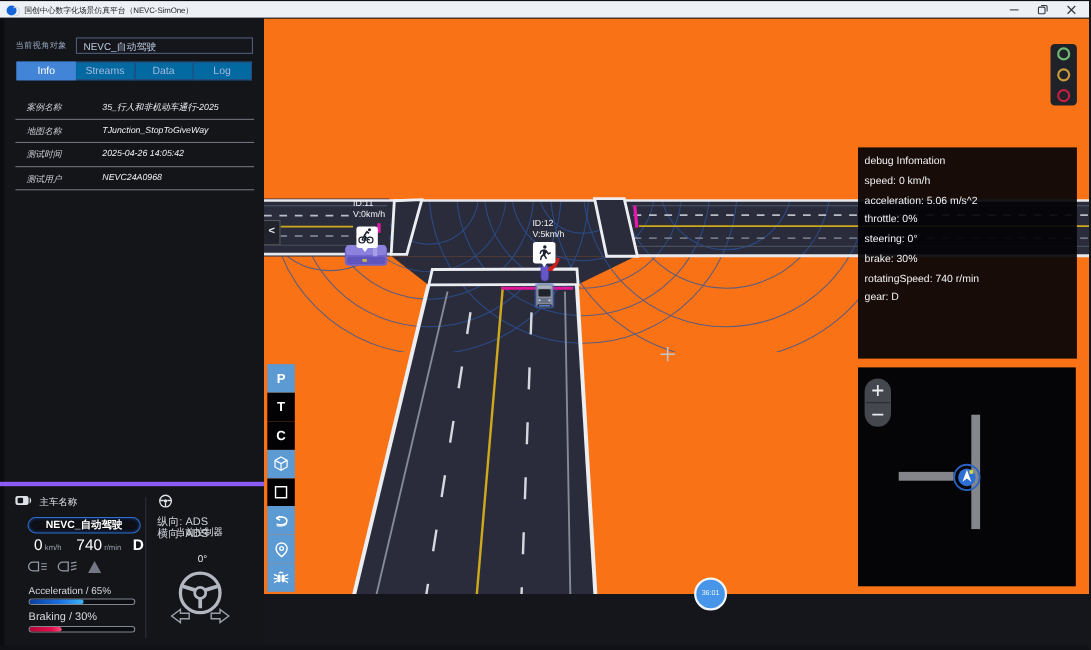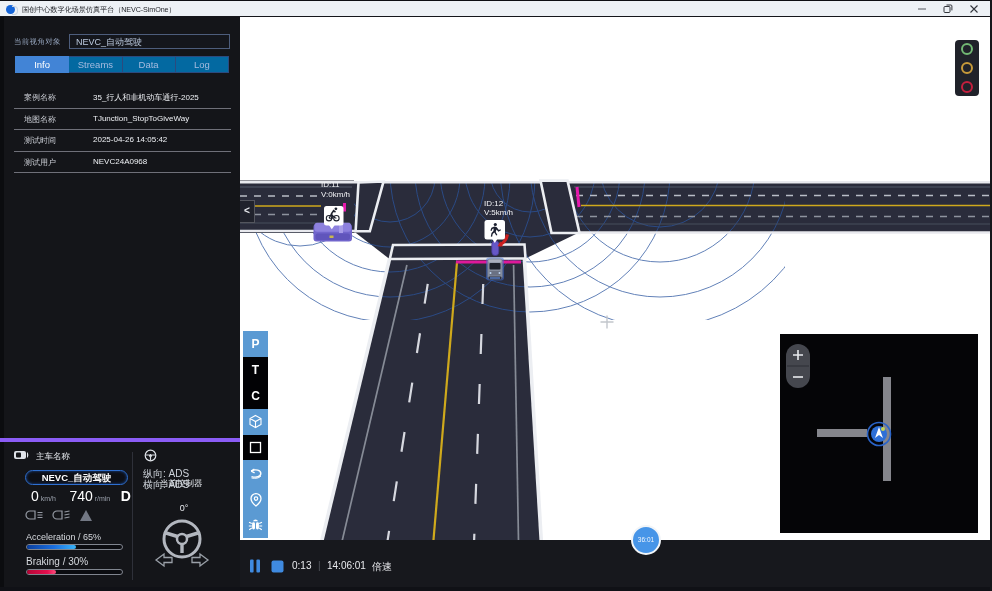--- a/index.html
+++ b/index.html
@@ -24,41 +24,41 @@
   #viewlabel { position:absolute; left:14px; top:20px; font-size:7.5px; color:#93a2ba; letter-spacing:.3px;}
   #viewinput { position:absolute; left:69px; top:17px; width:161px; height:15px;
     border:1px solid #4d5d7c; background:#14161c; color:#bccadf; font-size:9px;
     line-height:14px; padding-left:6px; }
   #tabs { position:absolute; left:15px; top:39px; width:214px; height:17px; display:flex; }
   .tab { flex:1; border:1px solid #2c4a7e; border-left:none; background:#0369a1;
     color:#a6bbdf; font-size:9.5px; text-align:center; line-height:15px; }
   .tab.first { border-left:1px solid #2c4a7e; }
   .tab.active { background:#4284d6; color:#fff; border-color:#4284d6; }
   .inforow { position:absolute; left:14px; width:217px; height:21.5px;
-    border-bottom:1px solid #6f7079; color:#c9ccd3; font-size:8px; }
+    border-bottom:1px solid #6f7079; color:#c9ccd3; font-size:8px;font-style:italic; }
   .inforow .lab { position:absolute; left:10px; top:5px; }
   .inforow .val { position:absolute; left:79px; top:5px; color:#eef0f4; }
 
   
   #vehpanel { position:absolute; left:0; top:421px; width:240px; height:153px;
     border-top:4px solid #8b5cf6; }
   #vehpanel .vdiv { position:absolute; left:132px; top:10px; width:1px; height:128px; background:#2e3039; }
   #vehname { position:absolute; left:36px; top:9px; font-size:8.5px; color:#e4e7ec; }
   #pillbtn { position:absolute; left:25px; top:28px; width:103px; height:15px;
     border:1.4px solid #2e6fd0; border-radius:9px; background:#0d0f15;
     color:#fff; font-size:9.5px; font-weight:bold; text-align:center; line-height:13px;
     box-shadow:0 0 3px #1a4a9a inset; }
   #speedrow { position:absolute; left:24px; top:45px; width:130px; color:#fff; white-space:nowrap; }
   #ctlname { position:absolute; left:160px; top:9px; font-size:8.5px; color:#e4e7ec;margin-top:27px; }
   .ctlline { position:absolute; left:143px; font-size:10px; color:#ced3da; }
   #deg0 { position:absolute; left:172px; top:61px; width:24px; text-align:center; font-size:9px; color:#e8eaee; }
 
   
   #viewport { position:absolute; left:240px; top:17px; width:752px; height:523px;
-    background:#ffffff; }
+    background:#f97316; }
   
   #debug { position:absolute; left:780px; top:134px; width:199px; height:192px;
     background:rgba(3,3,7,0.92); color:#f2f3f5; font-size:9.5px; }
   #debug div { position:absolute; left:6px; }
   
   #minimap { position:absolute; left:780px; top:334px; width:198px; height:199px;
     background:#050507; }
   
   #tlight { position:absolute; left:955px; top:40px; width:24px; height:56px;
     background:#20222a; border-radius:4px; }
@@ -282,20 +282,30 @@
       <svg class="abs" style="left:142px;top:75px" width="80" height="55" viewBox="0 0 80 55">
         <circle cx="40" cy="22" r="18" fill="none" stroke="#b3b7bf" stroke-width="3"></circle>
         <circle cx="40" cy="22" r="5" fill="none" stroke="#b3b7bf" stroke-width="2.5"></circle>
         <path d="M40 27 v9 M35.5 19.5 L24 16 M44.5 19.5 L56 16" stroke="#b3b7bf" stroke-width="3.4"></path>
         <path d="M14 43 l8 -6 v3.5 h8 v5 h-8 v3.5 z" fill="none" stroke="#9aa0a8" stroke-width="1.3"></path>
         <path d="M66 43 l-8 -6 v3.5 h-8 v5 h8 v3.5 z" fill="none" stroke="#9aa0a8" stroke-width="1.3"></path>
       </svg>
     </div>
   </div>
 
+  <div id="debug">
+    <div style="top:7px">debug Infomation</div>
+    <div style="top:25px">speed: 0 km/h</div>
+    <div style="top:42.5px">acceleration: 5.06 m/s^2</div>
+    <div style="top:60px">throttle: 0%</div>
+    <div style="top:78px">steering: 0°</div>
+    <div style="top:96px">brake: 30%</div>
+    <div style="top:113.5px">rotatingSpeed: 740 r/min</div>
+    <div style="top:131px">gear: D</div>
+  </div>
 
   <div id="minimap">
     <svg width="198" height="199">
       <rect x="103" y="43" width="8" height="104" fill="#85868c"></rect>
       <rect x="37" y="95" width="50" height="8" fill="#85868c"></rect>
       <circle cx="99" cy="100" r="11.5" fill="none" stroke="#2a64c8" stroke-width="1.6"></circle>
       <circle cx="99" cy="100" r="8" fill="#2e6fd6"></circle>
       <path d="M95 104 L99 93 L103 104 L99 101 z" fill="#fff"></path>
       <circle cx="103" cy="95" r="2" fill="#c8d44e"></circle>
       <rect x="6" y="10" width="24" height="44" rx="12" fill="#45474e"></rect>
@@ -343,29 +353,16 @@
           <path d="M5 3.2 a2.6 2.2 0 0 1 5 0 z" fill="#fff"></path>
           <rect x="4.1" y="4.2" width="2.9" height="7.2" rx="1.4" fill="#fff"></rect>
           <rect x="8" y="4.2" width="2.9" height="7.2" rx="1.4" fill="#fff"></rect>
           <path d="M3.8 5.5 L1 4.2 M11.2 5.5 L14 4.2 M3.8 8 H0.8 M11.2 8 H14.2 M3.8 10 L1.2 11.8 M11.2 10 L13.8 11.8" stroke="#fff" stroke-width="1.1"></path>
         </svg>
       </div>
   </div>
 
   <div id="collapse">&lt;</div>
 
-  <div id="bottombar">
-    <svg class="abs" style="left:9px;top:19px" width="12" height="14" viewBox="0 0 12 14">
-        <rect x="1" y="0.5" width="3.6" height="13" rx="1" fill="#3f8ae0"></rect>
-        <rect x="7.4" y="0.5" width="3.6" height="13" rx="1" fill="#3f8ae0"></rect>
-      </svg>
-    <svg class="abs" style="left:31px;top:20px" width="13" height="13" viewBox="0 0 13 13">
-        <rect x="0.5" y="0.5" width="12" height="12" rx="2" fill="#3f8ae0"></rect>
-      </svg>
-    <div class="txt" style="left:52px">0:13</div>
-    <div class="txt" style="left:78px;color:#55575e">|</div>
-    <div class="txt" style="left:87px">14:06:01</div>
-    <div class="txt" style="left:132px">倍速</div>
-  </div>
   <div id="bluecircle">36:01</div>
   <div id="footer"></div>
   <div id="rightedge"></div>
 </div>
 
 </body></html>

